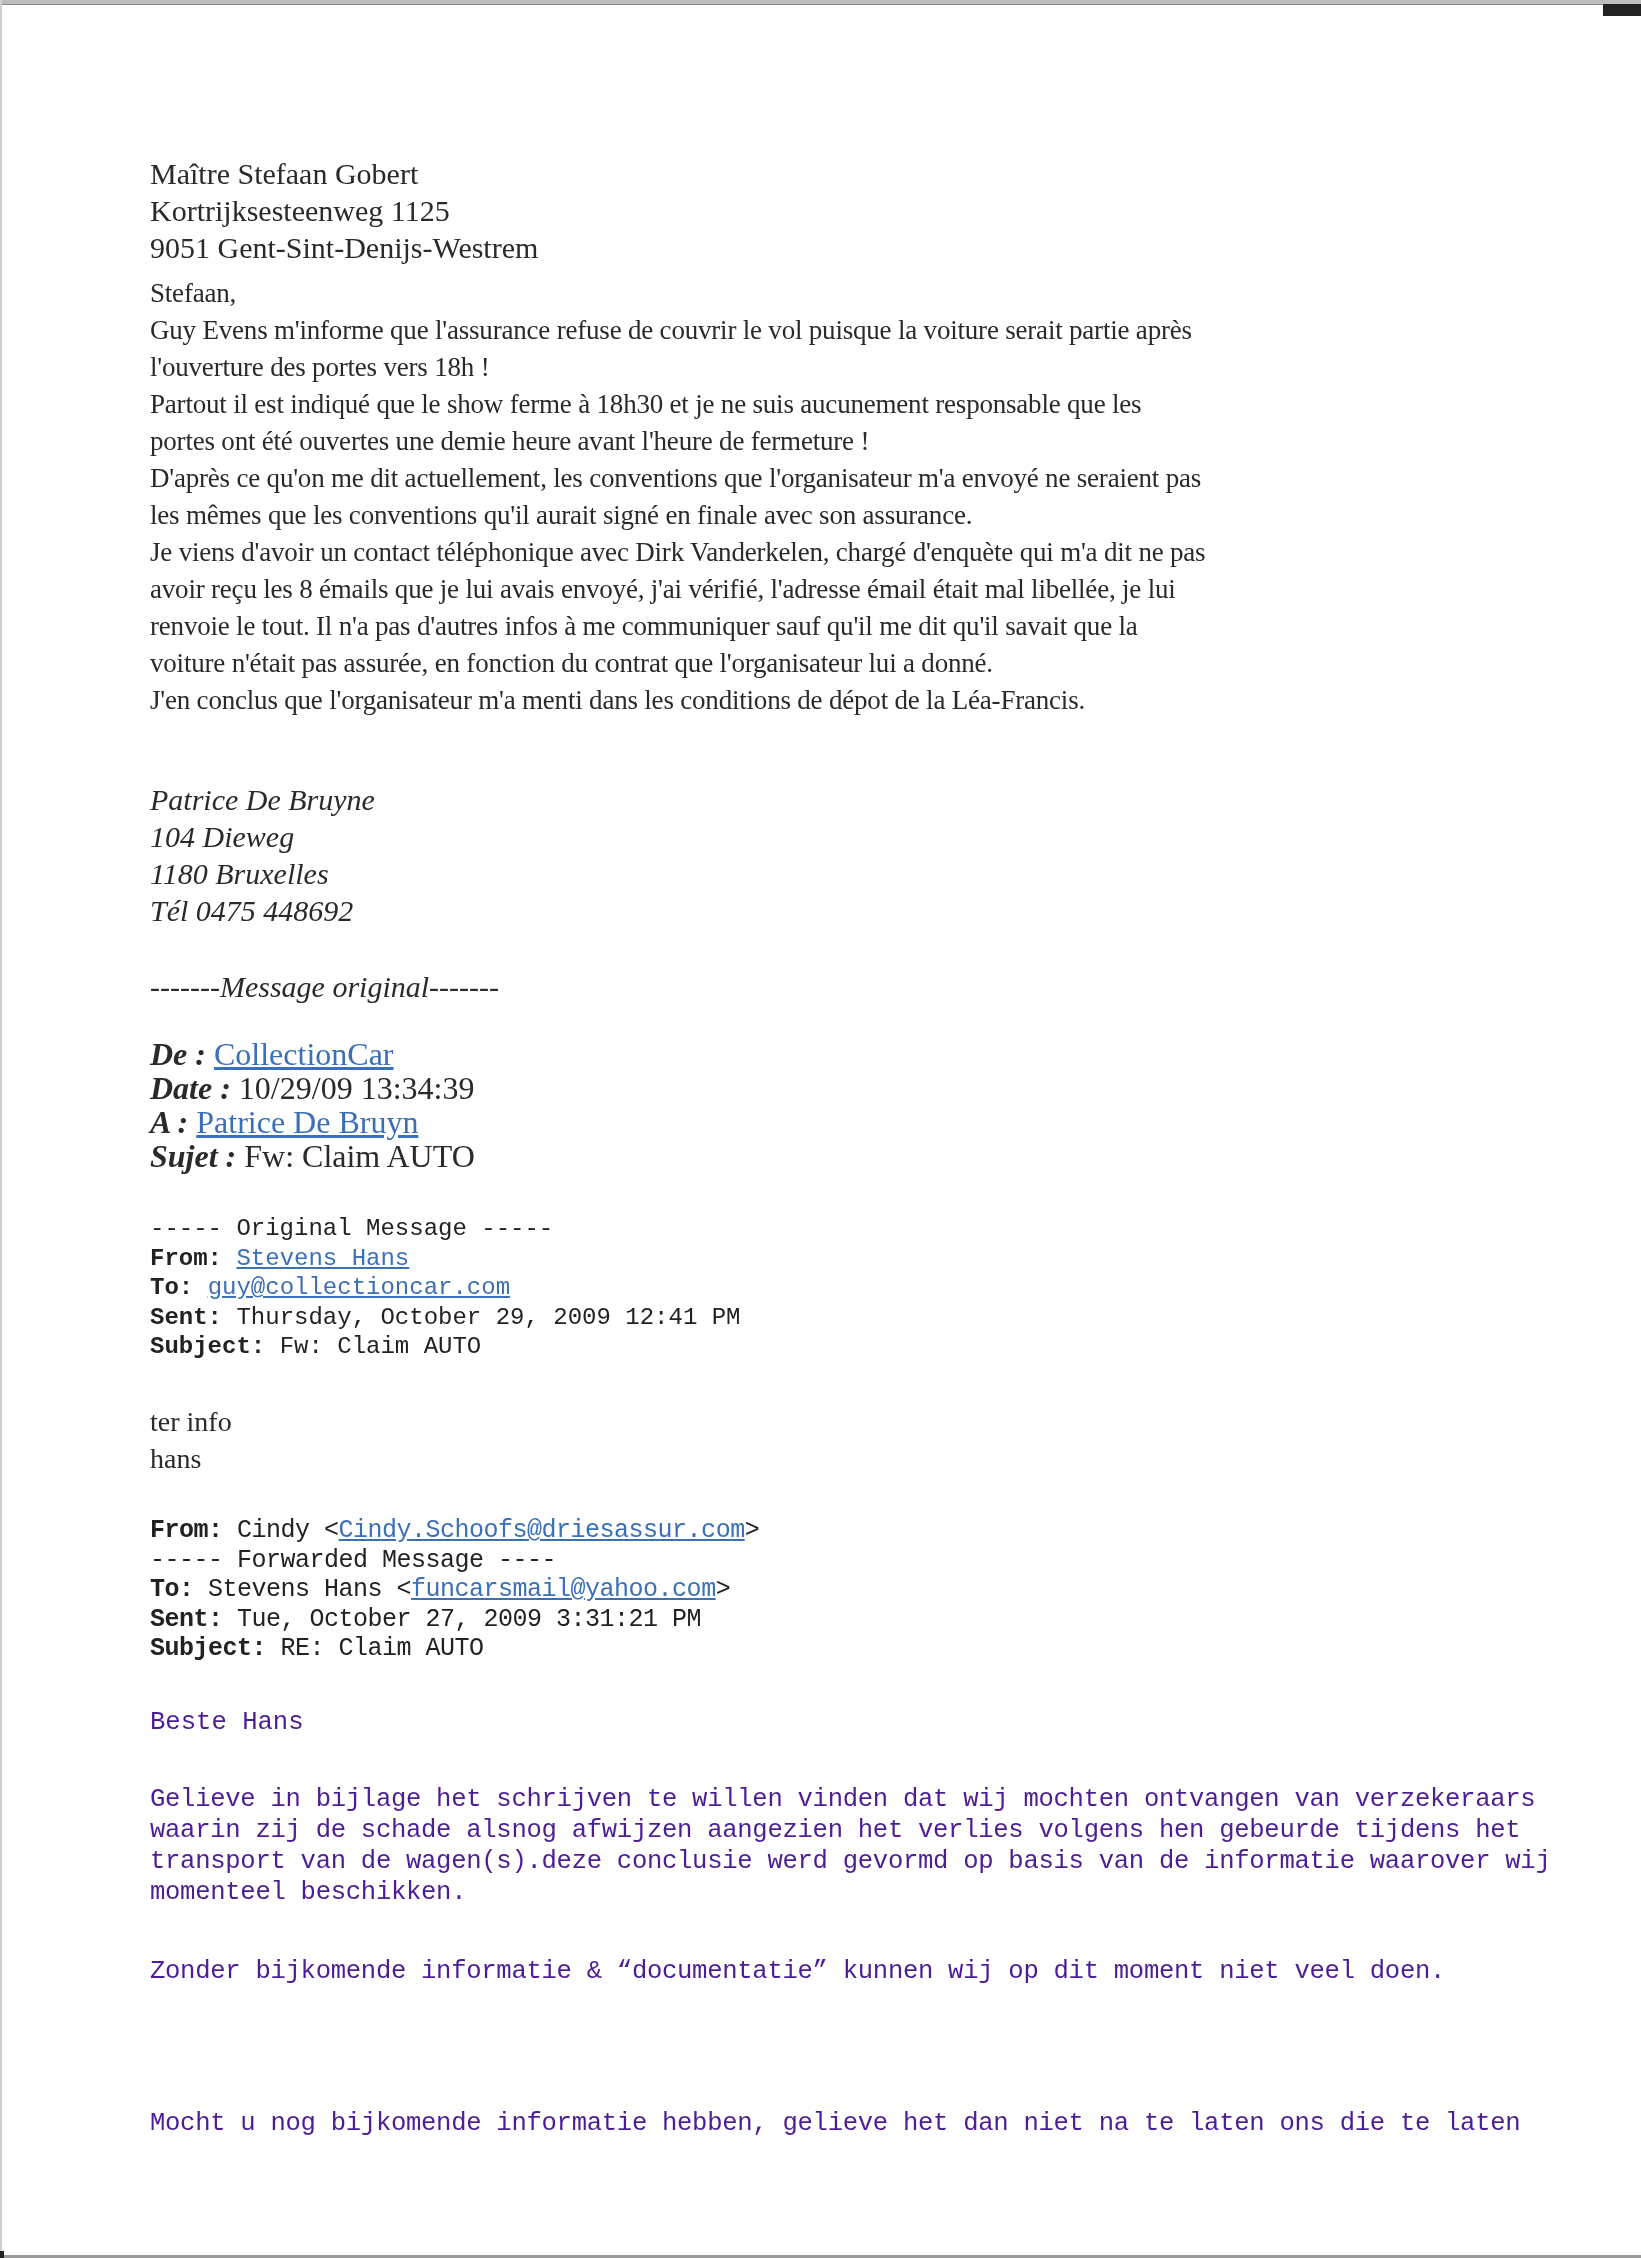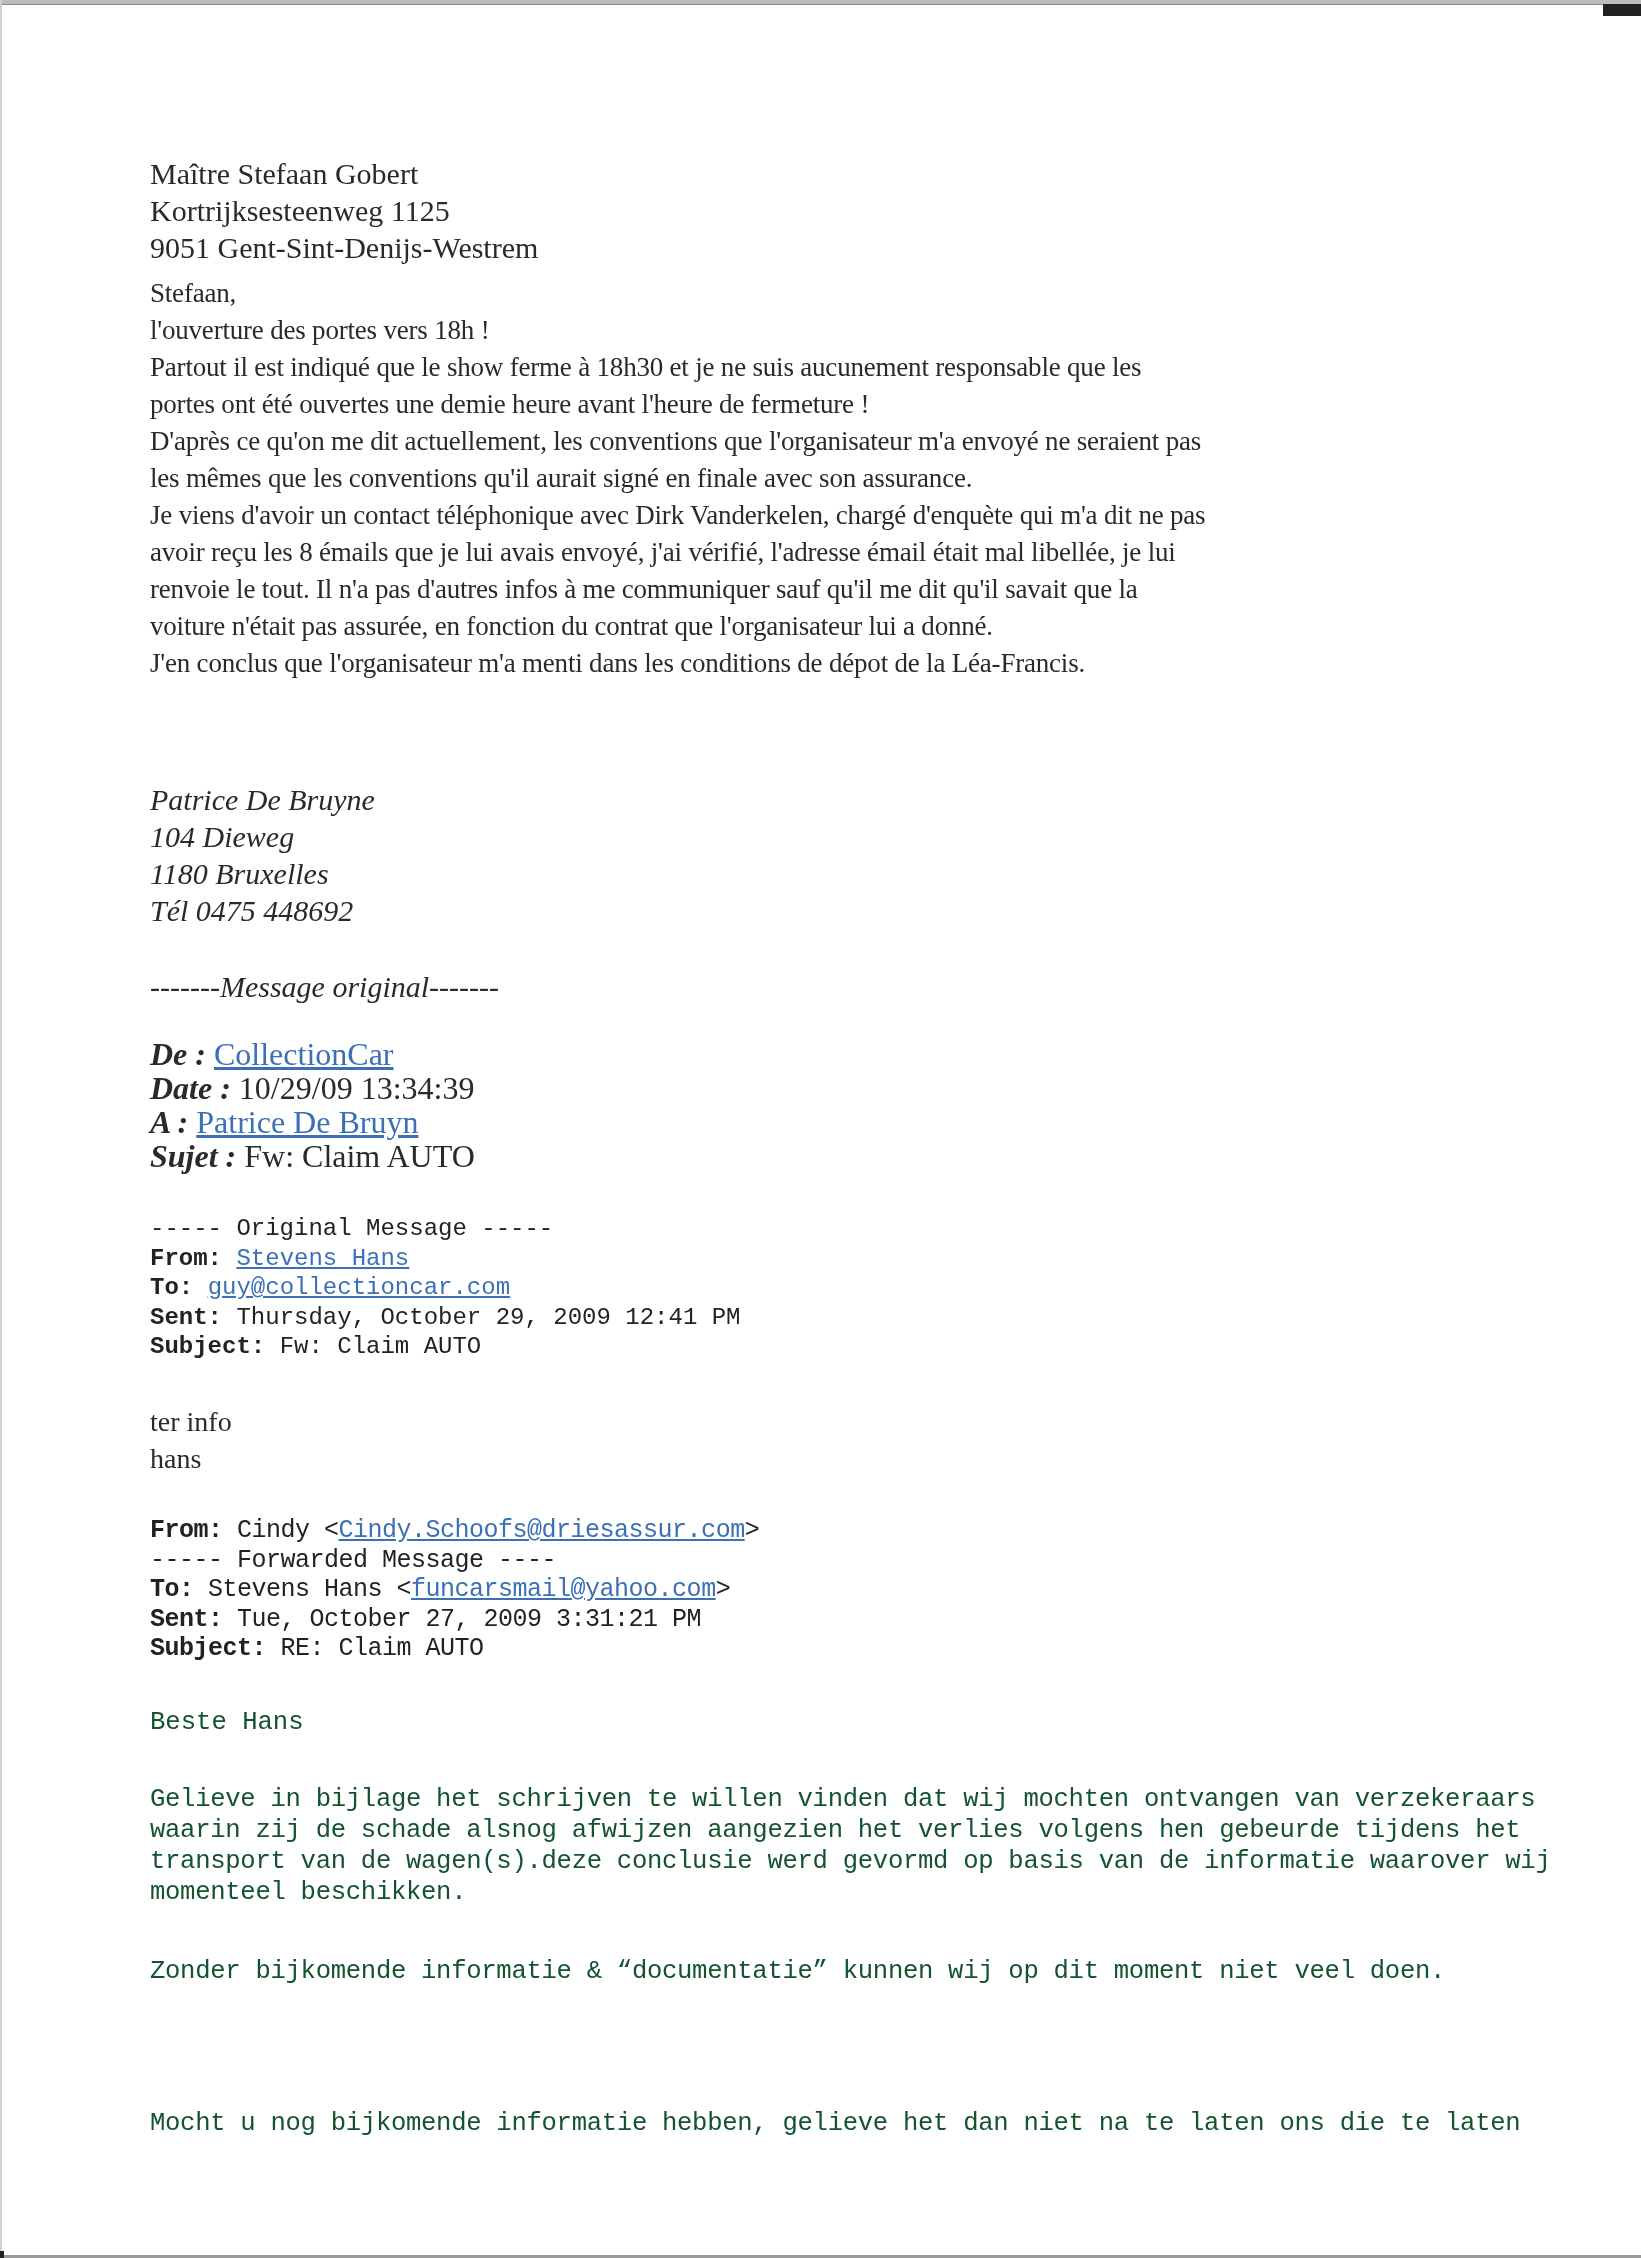--- a/index.html
+++ b/index.html
@@ -24,21 +24,21 @@
     .sig { top: 781px; font-size: 30px; line-height: 37px; font-style: italic; }
     .orig-sep { top: 970px; font-size: 30px; font-style: italic; }
     .hdr1 { top: 1037px; font-size: 32px; line-height: 34px; }
     .hdr1 .lbl { font-weight: bold; font-style: italic; }
     .link { color: #3b6fb6; text-decoration: underline; }
     .hdr2 { top: 1214px; font-size: 24px; line-height: 29.6px; color: #222; }
     .hdr2 .lbl { font-weight: bold; }
     .terinfo { top: 1403px; font-size: 28px; line-height: 37px; }
     .hdr3 { top: 1516px; font-size: 25px; line-height: 29.6px; color: #222; letter-spacing: -0.5px; }
     .hdr3 .lbl { font-weight: bold; }
-    .blue { color: #14532d; }
+    .blue { color: #4c1d95; }
     .greet { top: 1708px; font-size: 25.6px; }
     .para1 { top: 1784px; font-size: 25.6px; line-height: 31px; letter-spacing: -0.3px; }
     .para2 { top: 1957px; font-size: 25.6px; letter-spacing: -0.3px; }
     .para3 { top: 2109px; font-size: 25.6px; letter-spacing: -0.3px; }
   </style>
 </head>
 <body>
 
 <div class="scan-top"></div>
 <div class="scan-top-line"></div>
@@ -48,20 +48,21 @@
 <div class="bottom-mark"></div>
 
 <div class="blk serif addr">
   <span class="line">Maître Stefaan Gobert</span>
   <span class="line">Kortrijksesteenweg 1125</span>
   <span class="line">9051 Gent-Sint-Denijs-Westrem</span>
 </div>
 
 <div class="blk serif body-fr">
   <span class="line">Stefaan,</span>
+  <span class="line">Guy Evens m'informe que l'assurance refuse de couvrir le vol puisque la voiture serait partie après</span>
   <span class="line">l'ouverture des portes vers 18h !</span>
   <span class="line">Partout il est indiqué que le show ferme à 18h30 et je ne suis aucunement responsable que les</span>
   <span class="line">portes ont été ouvertes une demie heure avant l'heure de fermeture !</span>
   <span class="line">D'après ce qu'on me dit actuellement, les conventions que l'organisateur m'a envoyé ne seraient pas</span>
   <span class="line">les mêmes que les conventions qu'il aurait signé en finale avec son assurance.</span>
   <span class="line">Je viens d'avoir un contact téléphonique avec Dirk Vanderkelen, chargé d'enquète qui m'a dit ne pas</span>
   <span class="line">avoir reçu les 8 émails que je lui avais envoyé, j'ai vérifié, l'adresse émail était mal libellée, je lui</span>
   <span class="line">renvoie le tout. Il n'a pas d'autres infos à me communiquer sauf qu'il me dit qu'il savait que la</span>
   <span class="line">voiture n'était pas assurée, en fonction du contrat que l'organisateur lui a donné.</span>
   <span class="line">J'en conclus que l'organisateur m'a menti dans les conditions de dépot de la Léa-Francis.</span>

